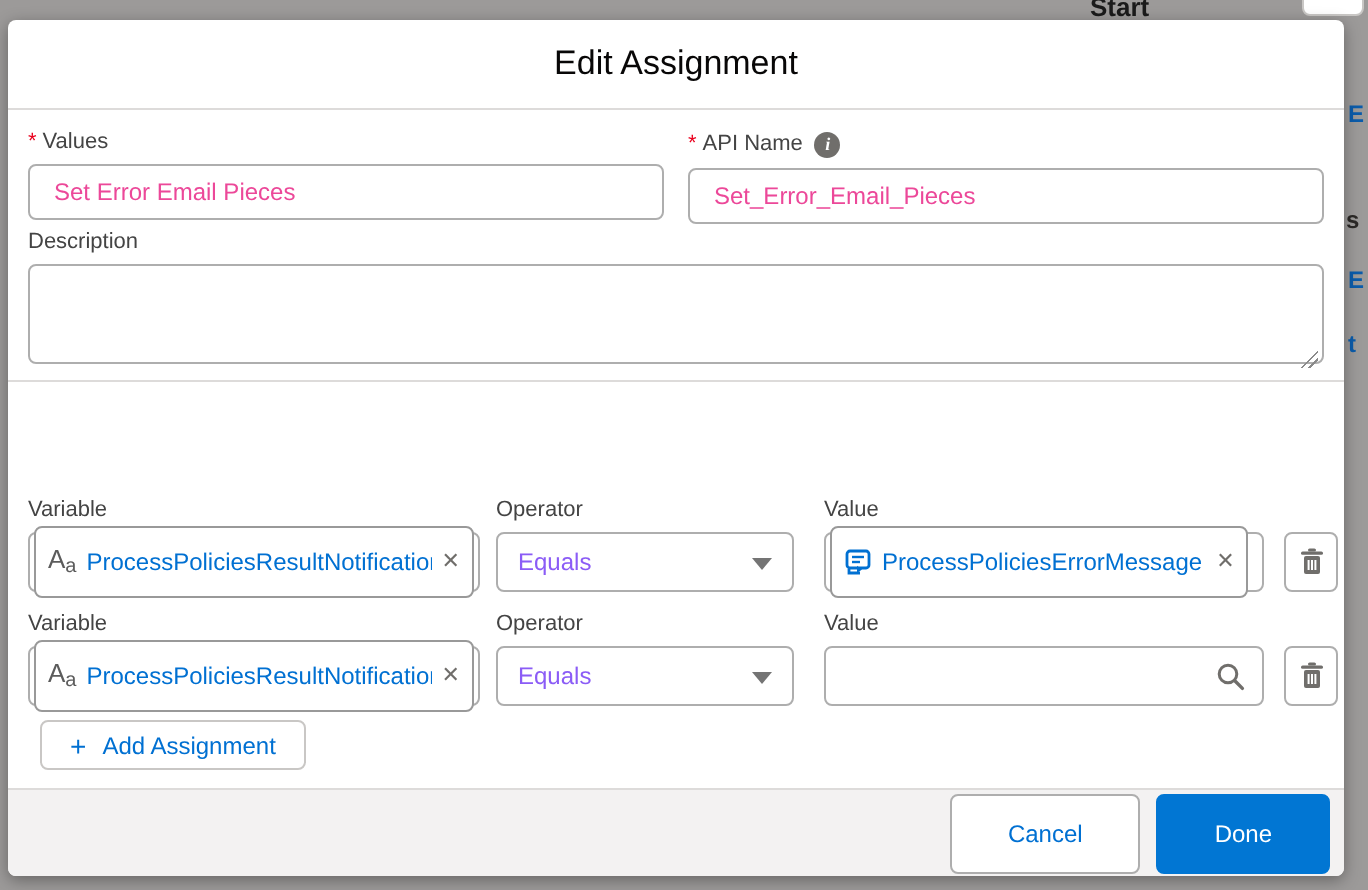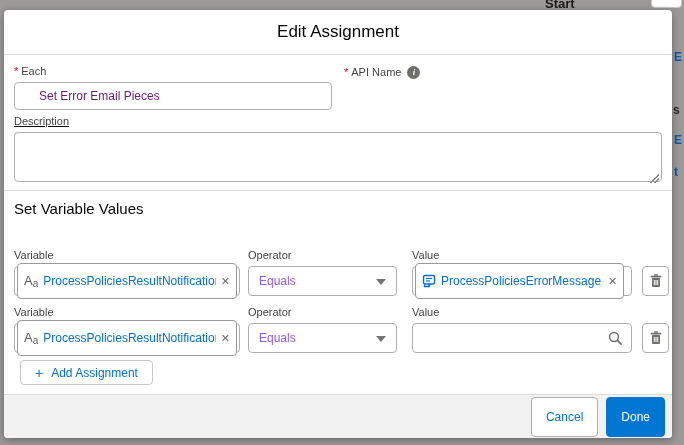--- a/index.html
+++ b/index.html
@@ -40,38 +40,38 @@
   .modal-title { font-size:17px; color:#080707; font-weight:400; }
 
   .field-label {
     font-size:11px; color:#444444; display:flex; align-items:center;
     margin-bottom:5px; line-height:11px;
   }
   .req { color:#ea001e; margin-right:3px; font-size:11px; }
 
   .text-input {
     width:100%; height:28px; border:1px solid #aeaeae; border-radius:4px;
-    padding:0 24px; font-size:12px; color:#701a75;
+    padding:0 12px; font-size:12px; color:#ec4899;
     font-family:"Liberation Sans", sans-serif; background:#fff; outline:none;
   }
 
   .top-fields {
     position:absolute; left:10px; right:10px; top:56px;
     display:flex; gap:12px;
   }
   .top-fields .field { flex:1; }
 
   .info-icon {
     display:inline-block; width:13px; height:13px; margin-left:6px;
     background:#706e6b; border-radius:50%; color:#fff;
     font-size:9px; font-weight:700; text-align:center; line-height:13px;
     font-family:"Liberation Serif", serif; font-style:italic;
   }
 
-  .description-field { position:absolute; left:10px; right:10px; top:106px;text-decoration:underline; }
+  .description-field { position:absolute; left:10px; right:10px; top:106px; }
   .description-field textarea {
     width:100%; height:50px; border:1px solid #aeaeae; border-radius:4px;
     resize:none; padding:4px 8px; font-size:12px;
     font-family:"Liberation Sans", sans-serif; outline:none;
   }
   .resize-handle {
     position:absolute; right:3px; bottom:3px; width:9px; height:9px;
     background:
       linear-gradient(135deg, transparent 0 50%, #8a8a8a 50% 56%, transparent 56% 72%, #8a8a8a 72% 78%, transparent 78%);
   }
@@ -134,21 +134,21 @@
 
   
   .modal-footer {
     position:absolute; left:0; top:384px; width:100%; height:44px;
     background:#f3f2f2; border-top:1px solid #dddbda;
     border-radius:0 0 4px 4px;
     display:flex; align-items:center; justify-content:flex-end; gap:8px;
     padding-right:7px;
   }
   .btn {
-    height:40px; border-radius:4px; font-size:12px; padding:0 14px;
+    height:40px; border-radius:4px; font-size:12px; padding:0 28px;
     display:inline-flex; align-items:center; cursor:pointer;
     font-family:"Liberation Sans", sans-serif;
   }
   .btn-cancel { background:#fff; border:1px solid #aeaeae; color:#0070d2; }
   .btn-done   { background:#0176d3; border:1px solid #0176d3; color:#ffffff; }
 
   svg { display:block; }
 </style>
 </head>
 <body>
@@ -163,45 +163,45 @@
 <div class="modal">
 
   <div class="modal-header">
     <div class="modal-title">Edit Assignment</div>
   </div>
 
   <div class="top-fields">
     <div class="field">
       <div class="field-label">
         <span class="req">*</span>
-        <span>Each</span>
+        <span>Values</span>
       </div>
       <input class="text-input" type="text" value="Set Error Email Pieces" style="">
     </div>
     <div class="field">
       <div class="field-label">
         <span class="req">*</span>
         <span>API Name</span>
         <span class="info-icon">i</span>
       </div>
+      <input class="text-input" type="text" value="Set_Error_Email_Pieces" style="">
     </div>
   </div>
 
   <div class="description-field">
     <div class="field-label">
       <span>Description</span>
     </div>
     <div style="position:relative;">
       <textarea style=""></textarea>
       <div class="resize-handle"></div>
     </div>
   </div>
 
   <div class="section-divider"></div>
-  <div class="section-heading">Set Variable Values</div>
 
   <div class="assign-row r0">
     <div class="col col-variable">
       <div class="field-label">Variable</div>
       <div class="control">
         <div class="pill fill">
           <span class="aa-icon">A<span class="small">a</span></span>
           <span class="pill-label">ProcessPoliciesResultNotificationBody</span>
           <span class="pill-remove" style="margin-left:auto;">✕</span>
         </div>

